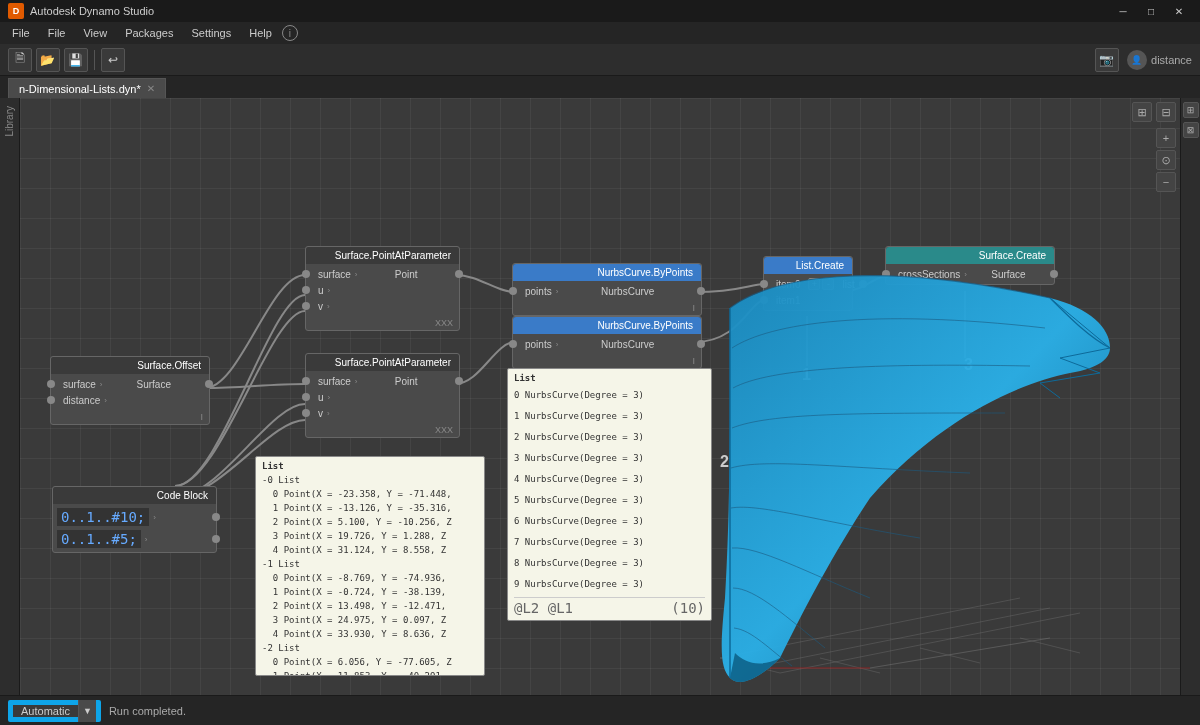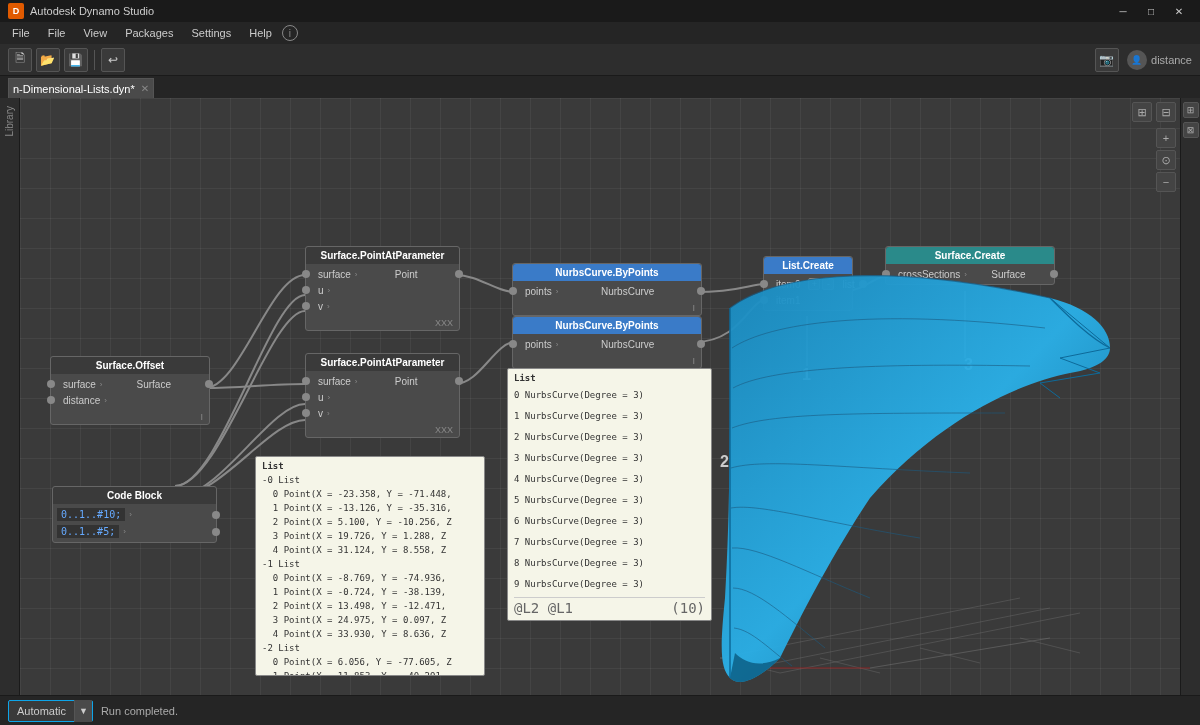--- a/index.html
+++ b/index.html
@@ -136,21 +136,21 @@
       background: #252525;
       display: flex;
       align-items: flex-end;
       padding: 0 0 0 8px;
     }
     .tab {
       height: 20px;
       background: #3a3a3a;
       border: 1px solid #555;
       border-bottom: none;
-      padding: 0 4px;
+      padding: 0 10px;
       display: flex;
       align-items: center;
       gap: 6px;
       font-size: 11px;
       color: #ccc;
       cursor: pointer;
     }
     .tab.active { background: #4a4a4a; color: white; }
     .tab-close {
       font-size: 10px;
@@ -232,21 +232,21 @@
       border-top: 1px solid #1a1a1a;
       display: flex;
       align-items: center;
       padding: 0 8px;
       gap: 8px;
     }
     #run-dropdown {
       display: flex;
       align-items: center;
       background: #3a3a3a;
-      border: 1px solid #0ea5e9;
+      border: 5px solid #0ea5e9;
       border-radius: 2px;
       height: 22px;
     }
     #run-label {
       padding: 0 8px;
       font-size: 11px;
       color: #ccc;
     }
     #run-arrow {
       width: 18px;
@@ -272,23 +272,23 @@
       border: 1px solid #666;
       border-radius: 3px;
       font-size: 10px;
       color: #ddd;
     }
     .node-header {
       background: #5a5a5a;
       padding: 3px 8px;
       border-radius: 3px 3px 0 0;
       font-size: 10px;
-      font-weight: bold;
+      font-weight: normal;
       color: #fff;
-      text-align: center;
+      text-align: right;
     }
     .node-header.blue { background: #3a7bc8; }
     .node-header.teal { background: #2a8a8a; }
     .node-header.dark { background: #3a3a3a; }
     .node-body {
       padding: 2px 0;
     }
     .node-row {
       display: flex;
       align-items: center;
@@ -352,21 +352,21 @@
       font-size: 9px;
       display: flex;
       align-items: center;
       justify-content: center;
       cursor: pointer;
     }
 
     
     .code-block-input {
       font-family: monospace;
-      font-size: 10px;
+      font-size: 14px;
       color: #6af;
       padding: 1px 4px;
       background: #333;
       margin: 1px 4px;
     }
 
     
     .preview-tooltip {
       position: absolute;
       background: #f5f5e8;

